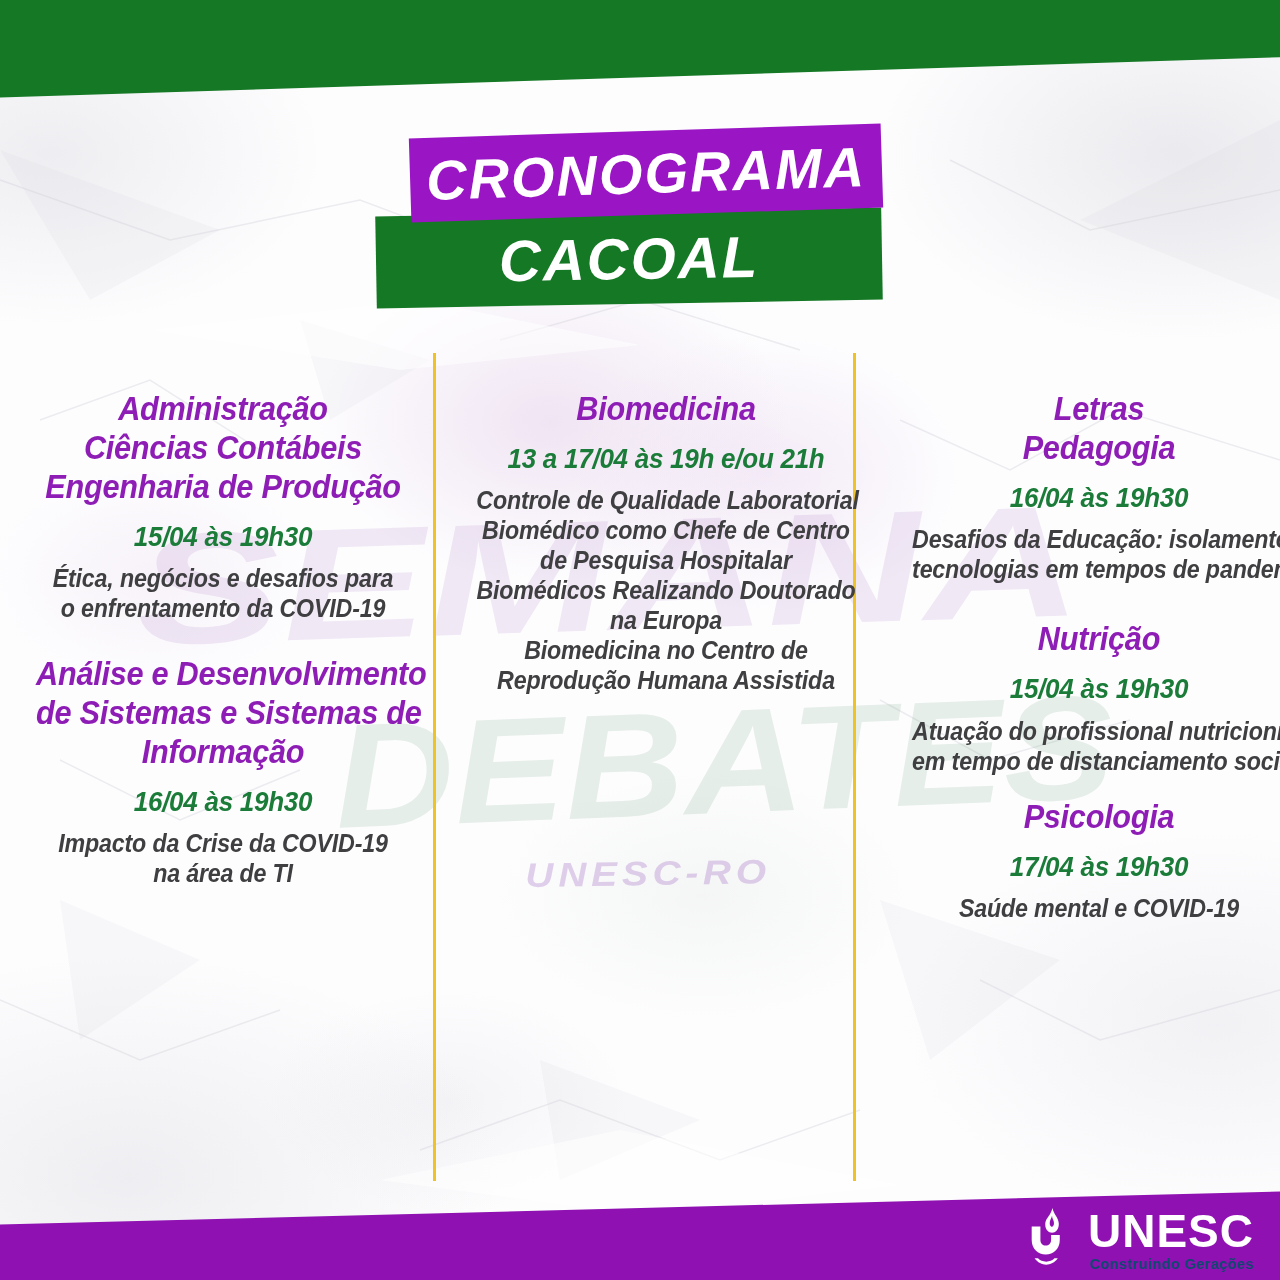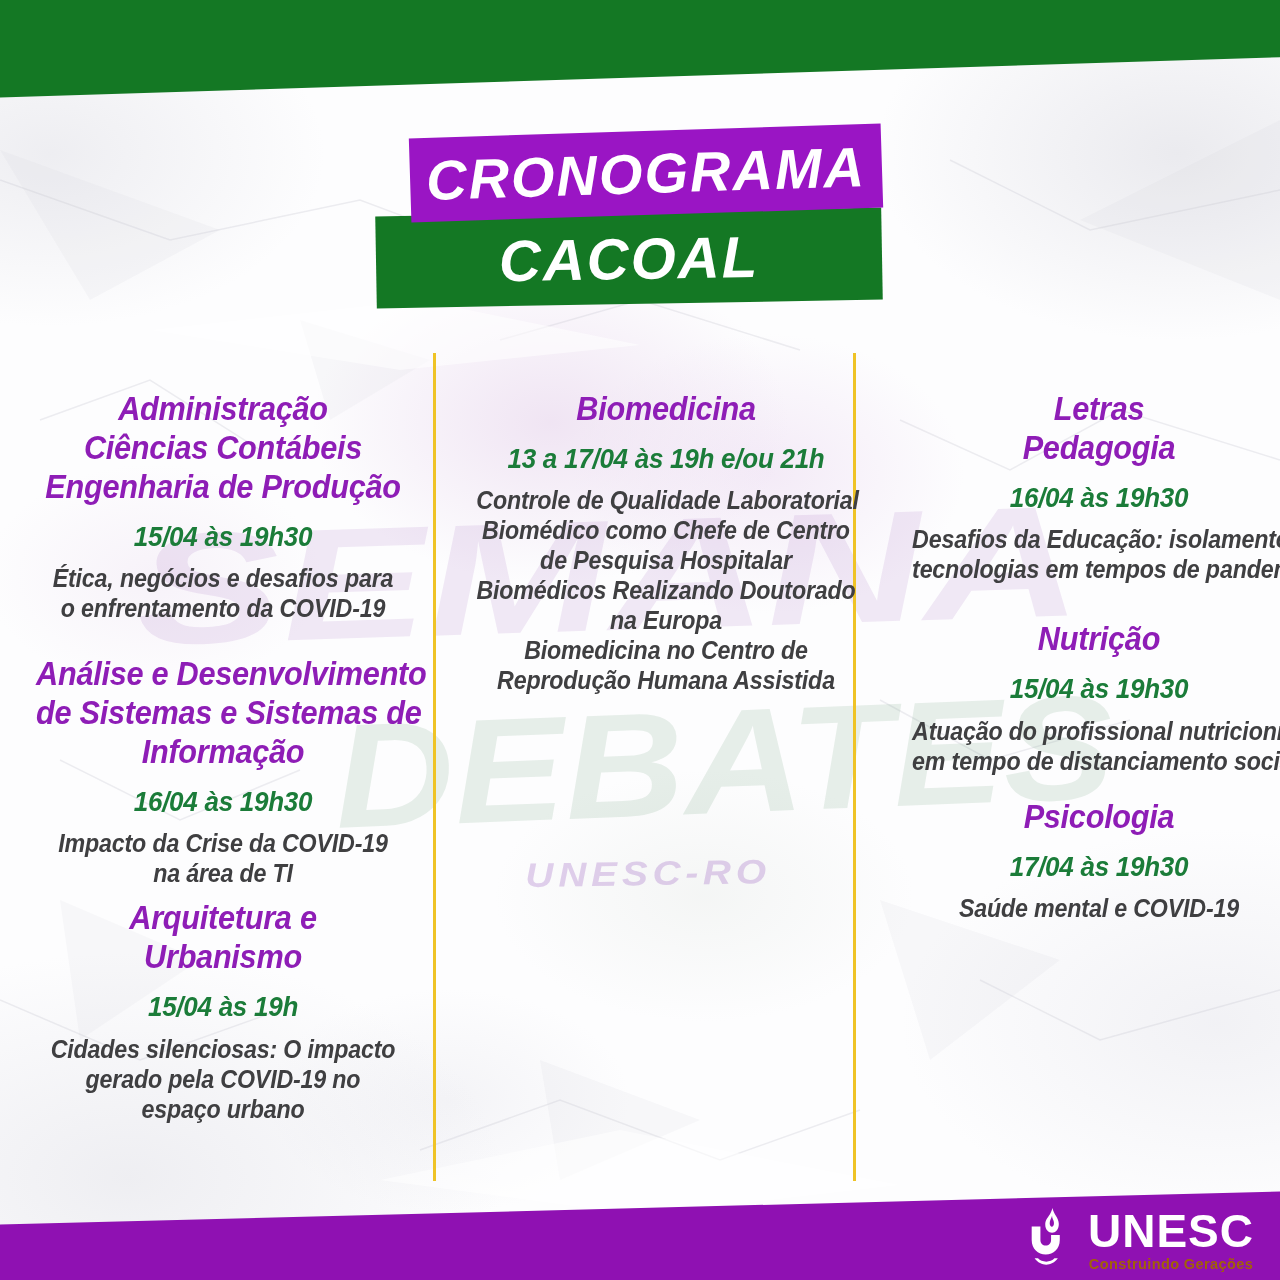--- a/index.html
+++ b/index.html
@@ -93,26 +93,26 @@
   .footer-band{
     position:absolute;left:0;bottom:0;width:1280px;height:132px;
     background:#8f11b2;
     clip-path:polygon(0 58%,100% 33%,100% 100%,0 100%);
   }
   .logo{
     position:absolute;right:26px;bottom:8px;
     display:flex;align-items:flex-start;
   }
   .logo svg{display:block;margin-right:4px;}
-  .logo-text{display:flex;flex-direction:column;align-items:center;}
+  .logo-text{display:flex;flex-direction:column;align-items:flex-end;}
   .logo-word{
     color:#fff;font-weight:800;font-size:46px;line-height:1.05;letter-spacing:1px;
   }
   .logo-tagline{
-    color:#a16207;font-weight:700;font-size:14.5px;letter-spacing:.4px;margin-top:1px;
+    color:#0c4a6e;font-weight:700;font-size:14.5px;letter-spacing:.4px;margin-top:1px;
   }
 </style>
 </head>
 <body>
 
 <div class="poster">
 
   <div class="paper">
     <svg class="creases" width="1280" height="1280">
       <g fill="none" stroke="rgba(195,195,206,.28)" stroke-width="1.5">
@@ -168,28 +168,20 @@
 o enfrentamento da COVID-19</p>
     </div>
     <div class="block block-2">
       <p class="course">Análise e Desenvolvimento
 de Sistemas e Sistemas de
 Informação</p>
       <p class="date">16/04 às 19h30</p>
       <p class="topic">Impacto da Crise da COVID-19
 na área de TI</p>
     </div>
-    <div class="block block-3">
-      <p class="course">Arquitetura e
-Urbanismo</p>
-      <p class="date">15/04 às 19h</p>
-      <p class="topic">Cidades silenciosas: O impacto
-gerado pela COVID-19 no
-espaço urbano</p>
-    </div>
   </div>
 
   <div class="col col2">
     <div class="block block-1">
       <p class="course">Biomedicina</p>
       <p class="date">13 a 17/04 às 19h e/ou 21h</p>
       <p class="topic">Controle de Qualidade Laboratorial
 Biomédico como Chefe de Centro
 de Pesquisa Hospitalar
 Biomédicos Realizando Doutorado

